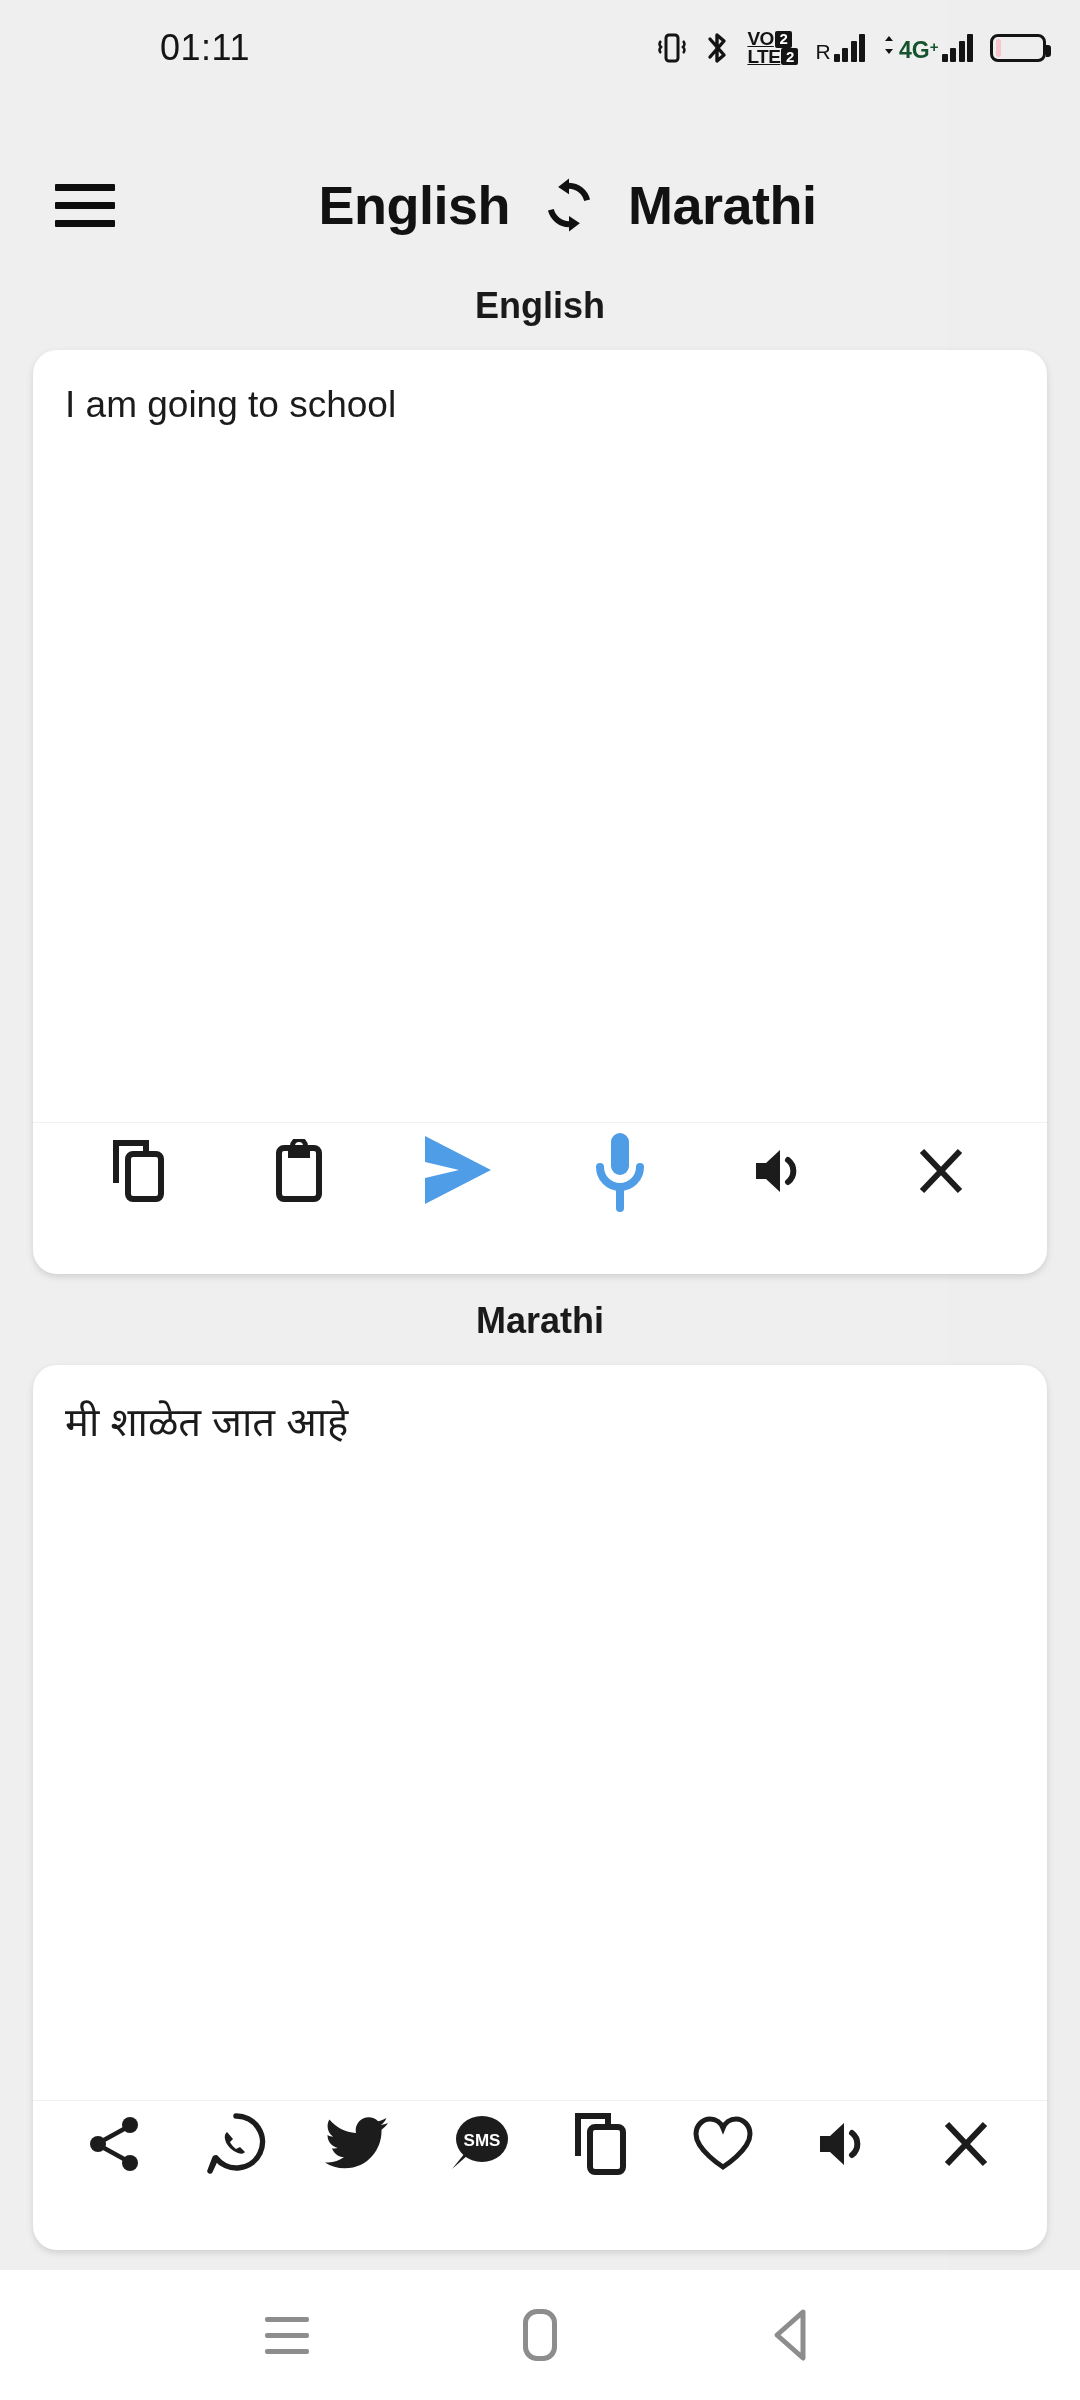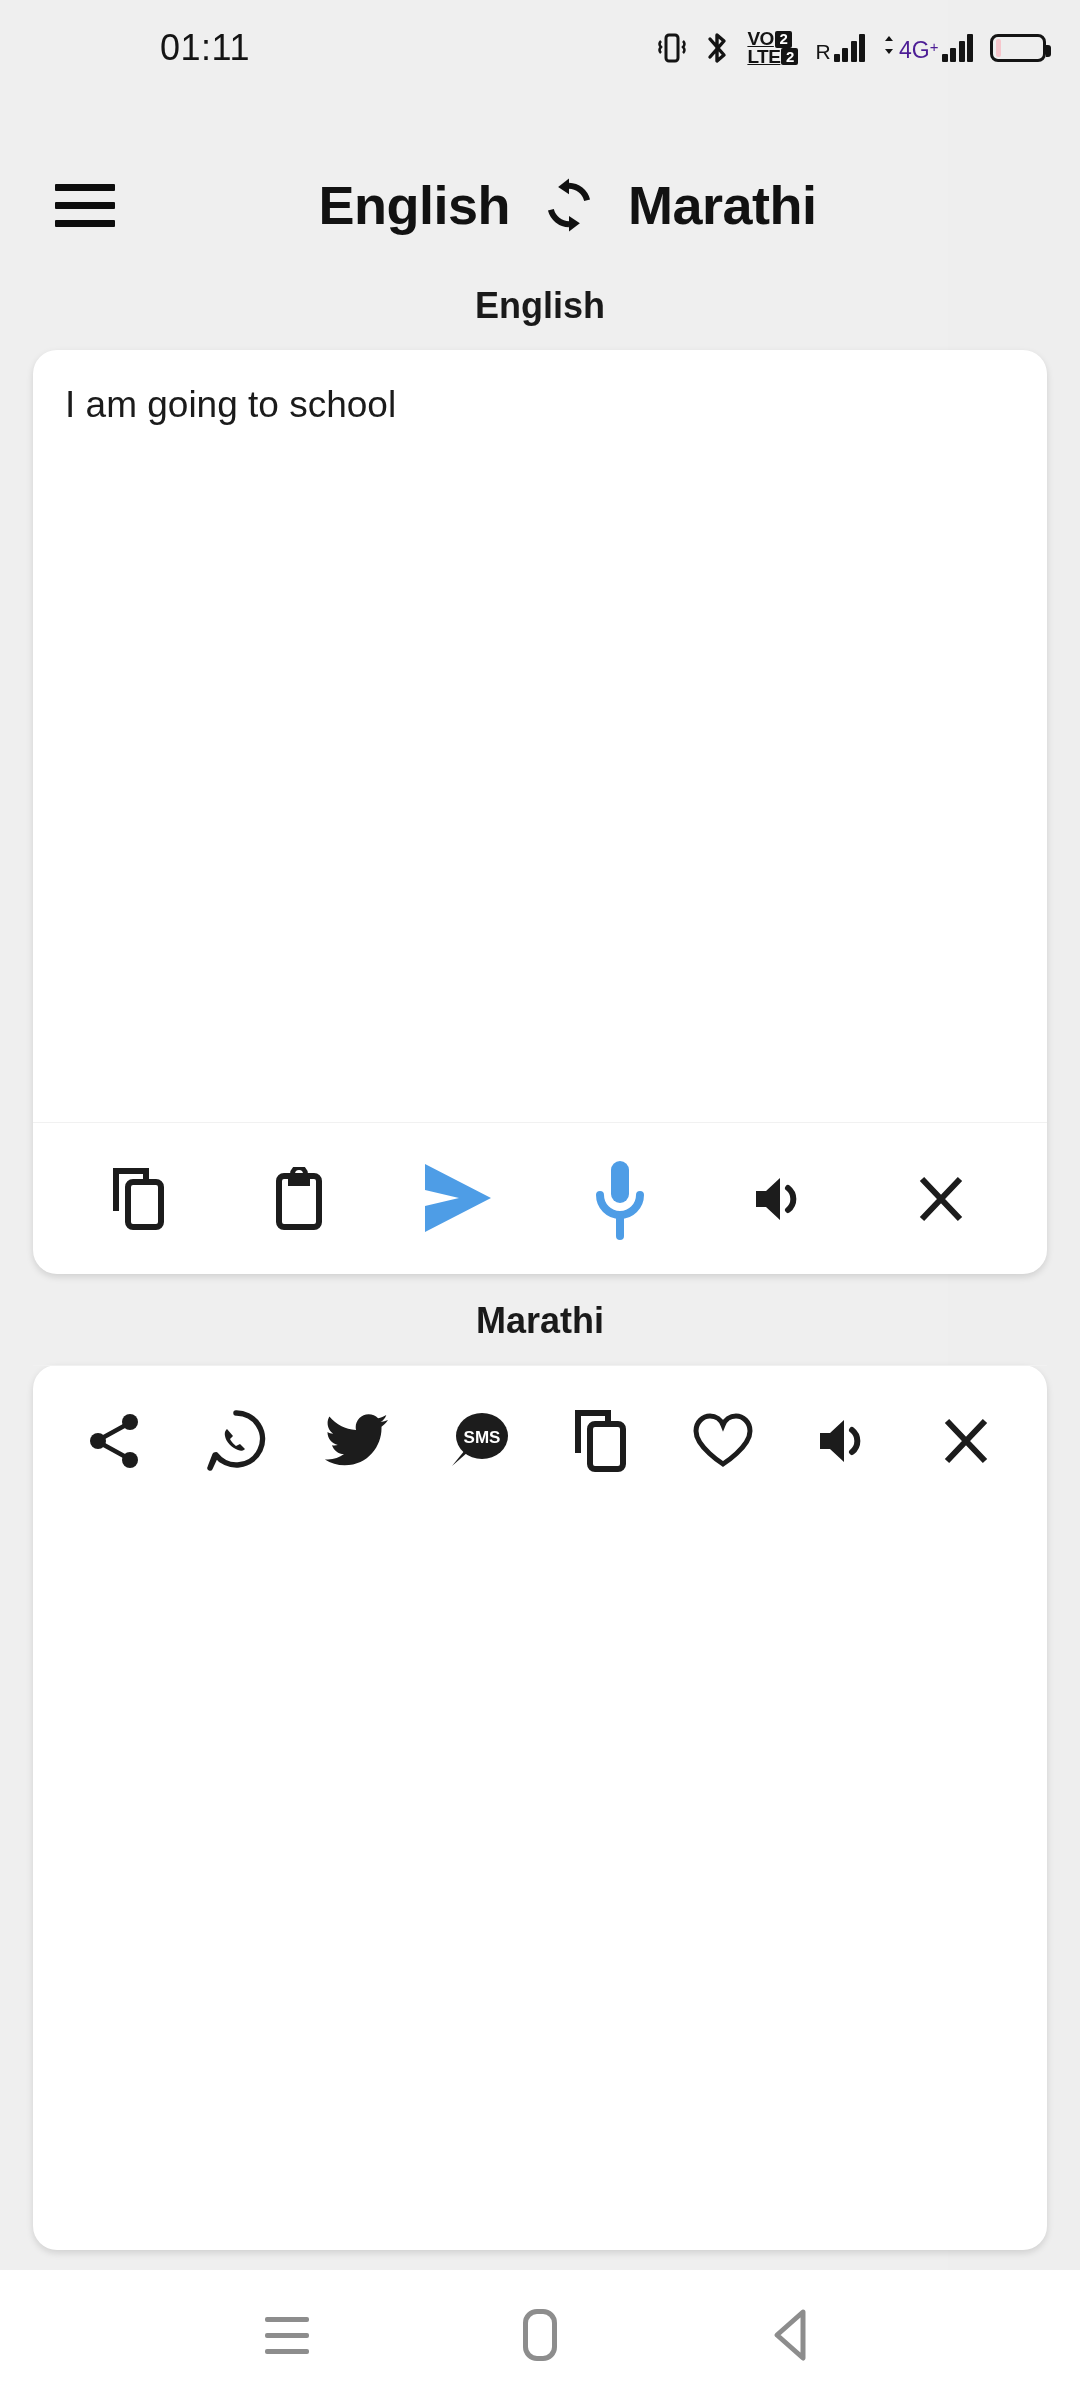--- a/index.html
+++ b/index.html
@@ -38,21 +38,21 @@
   }
   .roam-group { display:flex; align-items:flex-end; gap:3px; }
   .roam-letter { font-size:21px; color:#141414; line-height:1; }
   .bars { display:flex; align-items:flex-end; gap:2.5px; }
   .bars i { display:block; width:6px; background:#141414; border-radius:1px; }
   .bars i:nth-child(1){height:8px;}
   .bars i:nth-child(2){height:14px;}
   .bars i:nth-child(3){height:21px;}
   .bars i:nth-child(4){height:28px;}
   .net-group { display:flex; align-items:flex-end; gap:3px; }
-  .net-label { display:flex; align-items:flex-start; font-size:23px; font-weight:normal; color:#4c1d95; line-height:1; }
+  .net-label { display:flex; align-items:flex-start; font-size:23px; font-weight:bold; color:#14532d; line-height:1; }
   .net-sup { font-size:15px; line-height:1; }
   .battery {
     width:56px; height:28px; border:3px solid #141414; border-radius:8px;
     position:relative; display:flex; align-items:center;
   }
   .battery:after{
     content:""; position:absolute; right:-8px; top:8px;
     width:5px; height:12px; background:#141414; border-radius:0 3px 3px 0;
   }
   .battery-fill{ width:5px; height:18px; margin-left:3px; background:#f6c6cc; border-radius:2px; }
@@ -94,21 +94,21 @@
 
   .card-text {
     flex:1; padding:30px 32px 0 32px;
     font-size:37px; color:#1b1b1b; line-height:1.35;
     overflow:hidden; word-break:break-word;
   }
   #text-target { font-size:40px; }
 
   .toolbar {
     height:152px; border-top:1px solid #f1f1f1;
-    display:flex; align-items:center; justify-content:space-around;
+    display:flex; justify-content:space-around;
     padding:0 26px;
   }
   #toolbar-target { padding:0 20px; height:150px; }
   .tool {
     display:flex; align-items:center; justify-content:center;
     width:96px; height:96px; cursor:pointer;
   }
   #toolbar-target .tool { width:86px; height:86px; }
   .tool svg { display:block; }
 
@@ -262,20 +262,21 @@
         <svg width="52" height="52" viewBox="0 0 52 52">
           <path d="M7 6 L45 46 M45 6 L7 46" stroke="#1c1c1c" stroke-width="6" stroke-linecap="butt"></path>
         </svg>
       </div>
     </div>
   </div>
 
   <div class="section-label" id="label-target">Marathi</div>
 
   <div class="card" id="card-target">
+    <div class="card-text" id="text-target">मी शाळेत जात आहे</div>
 
     <div class="toolbar" id="toolbar-target">
 
       <div class="tool">
         <svg width="58" height="58" viewBox="0 0 58 58">
           <circle cx="45" cy="10" r="8" fill="#1c1c1c"></circle>
           <circle cx="13" cy="29" r="8" fill="#1c1c1c"></circle>
           <circle cx="45" cy="48" r="8" fill="#1c1c1c"></circle>
           <path d="M39 14 L19 25 M19 33 L39 44" stroke="#1c1c1c" stroke-width="4.5" stroke-linecap="round"></path>
         </svg>

